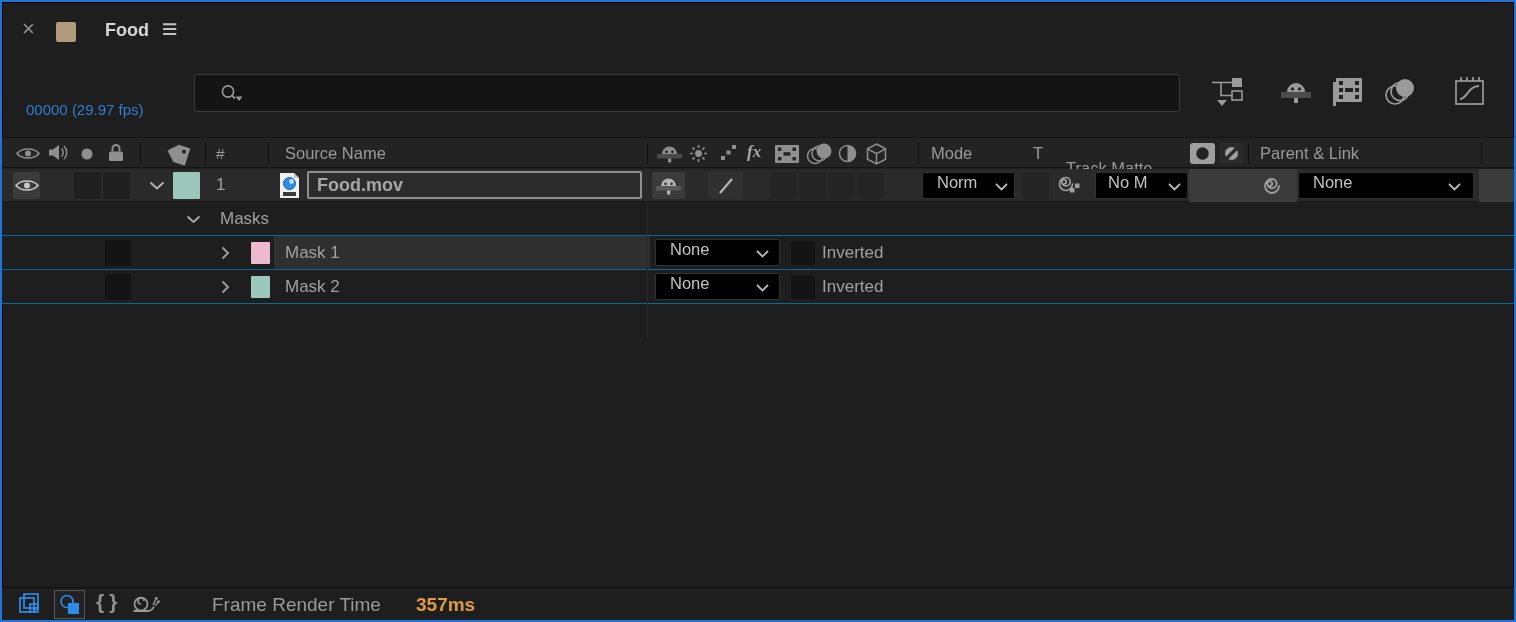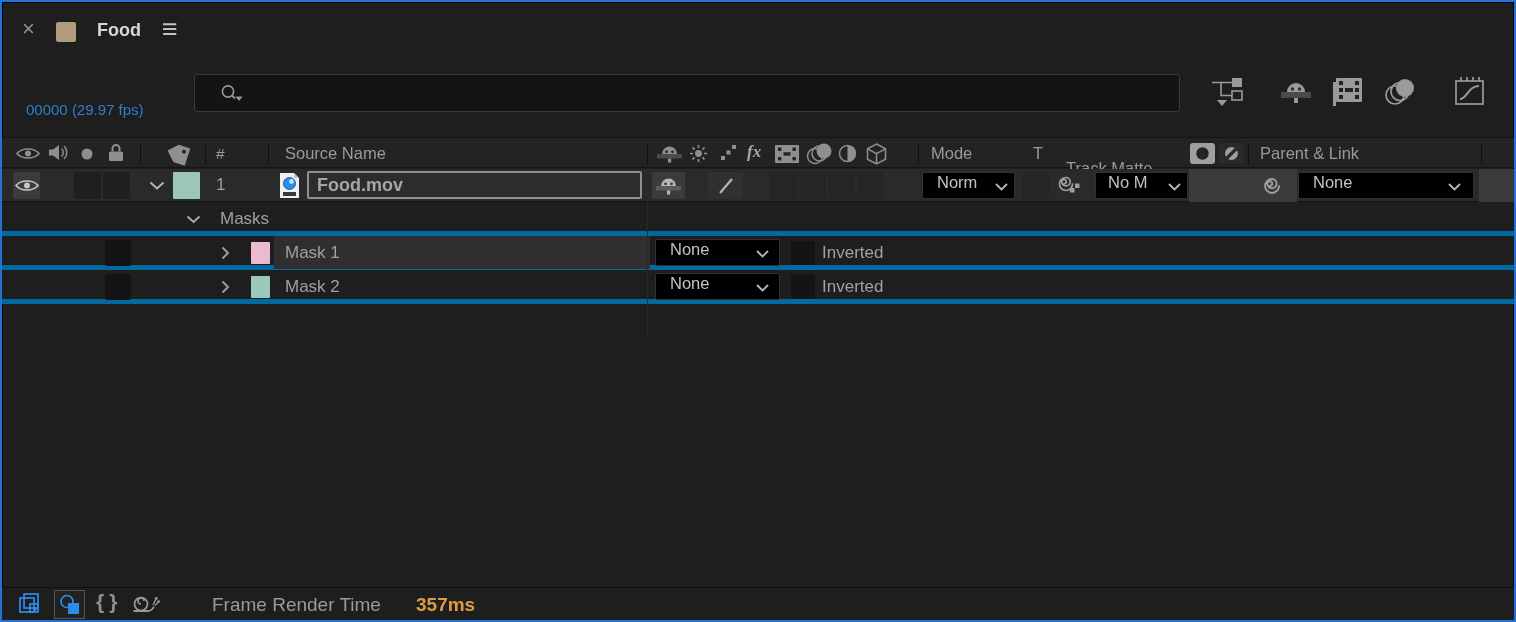--- a/index.html
+++ b/index.html
@@ -36,21 +36,21 @@
   
   #colhdr{ left:0; top:135px; width:100%; height:31px; background:#232323;
            border-top:1px solid #141414; border-bottom:1px solid #141414; }
   
   #layerrow{ left:0; top:167px; width:100%; height:33px; background:#2a2a2a;
              border-bottom:1px solid #151515; }
   #srcfield{ left:305px; top:2px; width:335px; height:28px; background:#2c2c2c;
              border:2px solid #8f8f8f; border-radius:2px; color:#a6a6a6;
              font-weight:bold; font-size:18px; line-height:24px; padding-left:8px; white-space:nowrap; overflow:hidden;}
   
-  .prow{ left:0; width:100%; height:34px; background:#1e1e1e; border-bottom:5px solid #0369a1; }
+  .prow{ left:0; width:100%; height:34px; background:#1e1e1e; border-bottom:1px solid #0369a1; }
   #row-transform{ border-bottom:1px solid #0e0e0e; }
   .rowhl{ background:#2f2f2f; }
   .swatch{ border-radius:1px; }
   .link{ color:#2e8ceb; font-size:17px; }
   
   #overlay{ left:446px; top:251px; width:202px; height:62px; background:#c8c8c8;
             border-radius:15px; padding:8px 9px; z-index:10;
             box-shadow:0 1px 4px rgba(0,0,0,.5); }
   #overlay .btn{ width:100%; height:100%; background:#1256dd; border-radius:9px;
             display:flex; align-items:center; justify-content:center;
@@ -63,21 +63,21 @@
           font-family:"Liberation Serif", serif; }
 </style>
 </head>
 <body>
 
 <div id="panel">
 
   <div id="tabbar" class="abs">
     <span class="abs" style="left:20px; top:14px; color:#909090; font-size:22px;">×</span>
     <span class="abs" style="left: 54px; top: 20px; width: 20px; height: 20px; border-radius: 2px; background-color: rgb(176, 156, 124);"></span>
-    <span class="abs" style="left:95px; top:18px; color:#d6d6d6; font-size:18px; font-weight:bold;text-align:center;">Food</span>
+    <span class="abs" style="left:103px; top:18px; color:#d6d6d6; font-size:18px; font-weight:bold;text-align:center;">Food</span>
     <span class="abs" style="left:160px; top:12px; color:#c2c2c2; font-size:27px;">≡</span>
   </div>
 
   <div class="abs" style="left:24px; top:99px; color:#2f7ed0; font-size:15px;">00000 (29.97 fps)</div>
 
   <div id="search" class="abs">
     <svg class="abs icon" style="left:24px; top:8px;" width="28" height="21" viewBox="0 0 28 21">
       <circle cx="9" cy="8.5" r="5.6" fill="none" stroke="#9a9a9a" stroke-width="1.6"></circle>
       <path d="M13.2 12.7 L16 15.5" stroke="#9a9a9a" stroke-width="1.8"></path>
       <path d="M16.5 13.5 h7 l-3.5 4.4 z" fill="#9a9a9a"></path>

